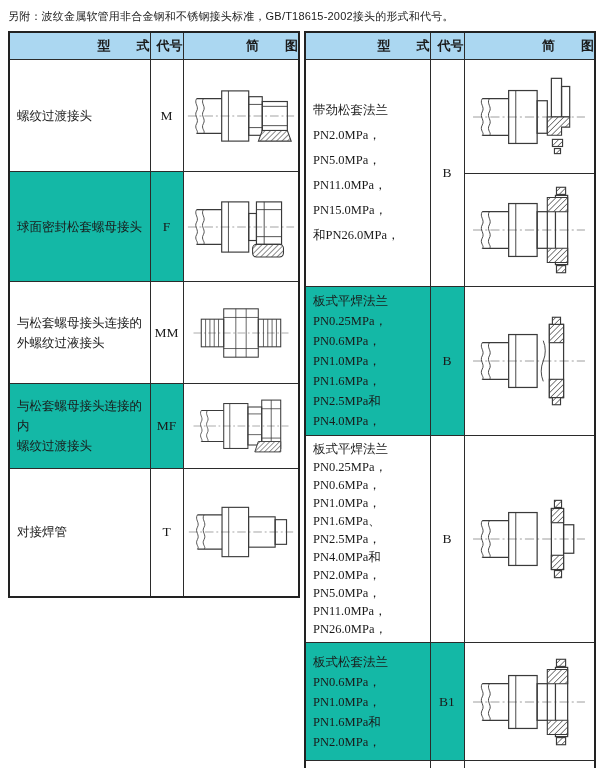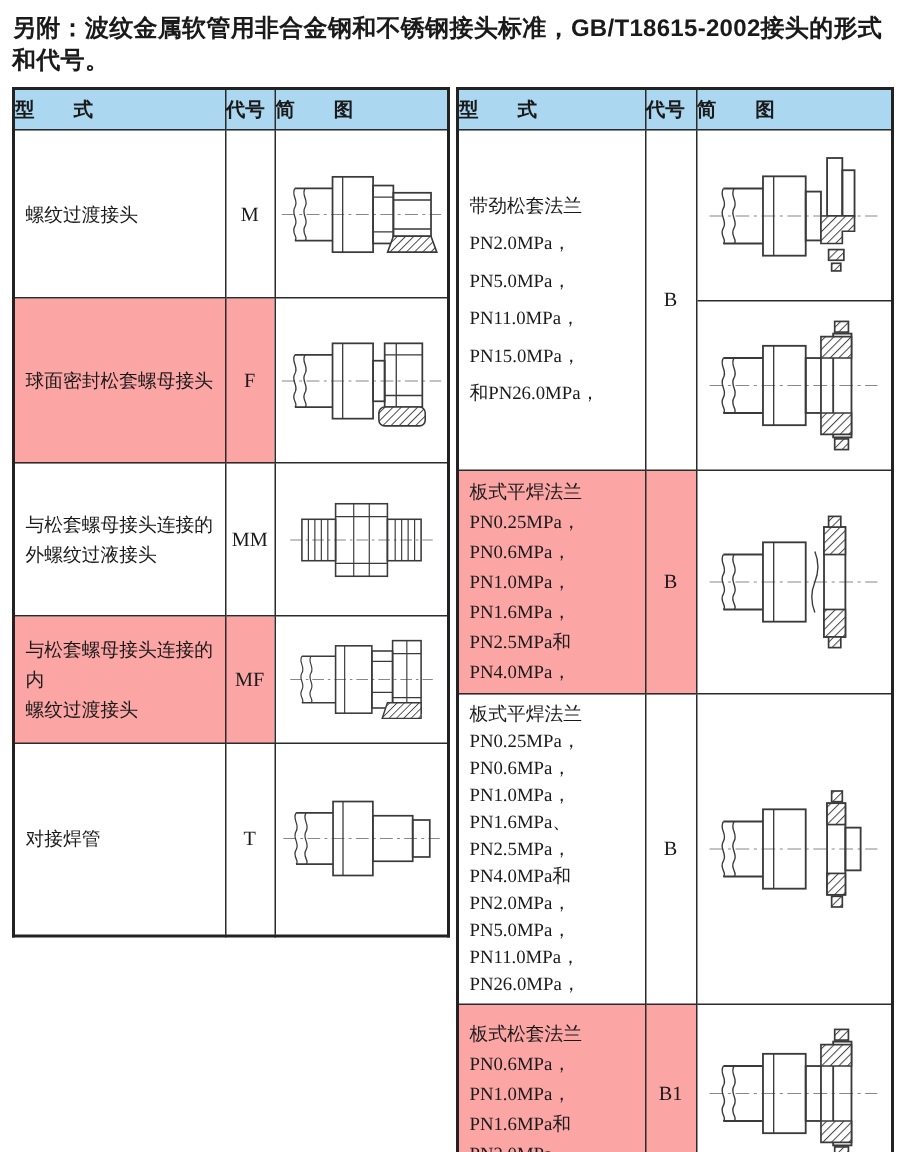--- a/index.html
+++ b/index.html
@@ -1,30 +1,30 @@
 <!DOCTYPE html>
 <html><head>
 <meta charset="utf-8">
 <style>
   html,body{margin:0;padding:0;}
   body{width:600px;height:768px;background:#ffffff;color:#1a1a1a;
        font-family:"Liberation Sans",sans-serif;overflow:hidden;}
-  .title{padding:9px 6px 7px 8px;font-size:16px;font-weight:bold;letter-spacing:.2px;}
+  .title{padding:9px 6px 7px 8px;font-size:11px;font-weight:normal;letter-spacing:.2px;}
   .tables{display:flex;gap:4px;padding-left:8px;align-items:flex-start;}
   table.tbl{border-collapse:collapse;table-layout:fixed;width:290px;border:2px solid #222;}
   .tbl th,.tbl td{border:1px solid #2b2b2b;padding:0;}
-  .tbl th{background:#abd7f1;font-size:13px;font-weight:bold;height:26px;text-align:left;}
+  .tbl th{background:#abd7f1;font-size:13px;font-weight:bold;height:26px;text-align:right;}
   td.c-type{font-family:"Liberation Serif",serif;font-size:12.5px;line-height:20px;
             padding:4px 3px 4px 7px;vertical-align:middle;white-space:pre-line;}
   td.lh22{line-height:22px;}
   td.lh24{line-height:25px;}
   td.lh18{line-height:18px;}
   td.c-code{font-family:"Liberation Serif",serif;font-size:13.5px;text-align:center;vertical-align:middle;}
   td.c-diag{text-align:center;vertical-align:middle;background:#fff;}
-  td.hl{background:#fca5a5;margin-left:28px;}
+  td.hl{background:#14b8a6;margin-left:28px;}
   .split{display:flex;flex-direction:column;}
   .half{display:flex;align-items:center;justify-content:center;border-bottom:1px solid #2b2b2b;}
   .half:last-child{border-bottom:none;}
   svg.diag{display:block;margin:0 auto;}
   .ln{fill:none;stroke:#3a3a3a;stroke-width:1.2;}
   .lnth{fill:none;stroke:#3a3a3a;stroke-width:0.9;}
   .ht{fill:url(#hatch);stroke:#3a3a3a;stroke-width:1.1;}
   .cl{stroke:#888;stroke-width:0.8;stroke-dasharray:9 3 2 3;fill:none;}
   .defs-holder{position:absolute;width:0;height:0;overflow:hidden;}
 </style>

